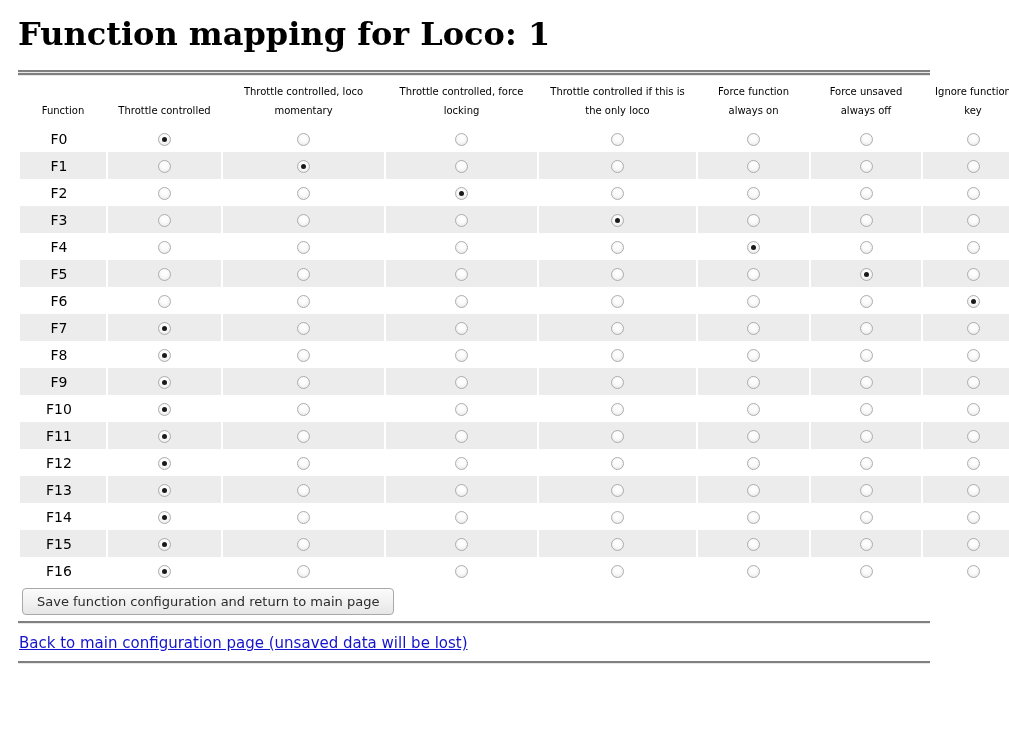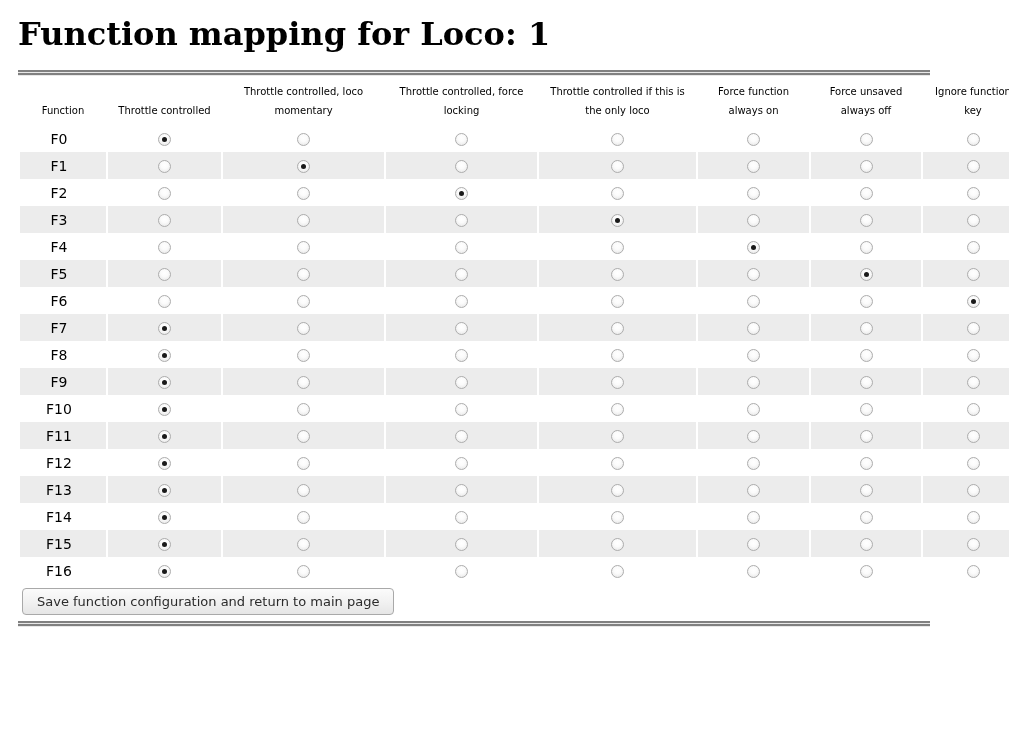--- a/index.html
+++ b/index.html
@@ -338,16 +338,19 @@
         </tr>
       </tbody>
   </table>
 
   <div class="btn-row">
     <button class="save-btn">Save function configuration and return to main page</button>
   </div>
 
   <hr class="rule">
 
+  <div class="footer-link-wrap">
+    <a class="back-link" href="#">Back to main configuration page (unsaved data will be lost)</a>
+  </div>
 
   <hr class="rule">
 
 </div>
 
 </body></html>

